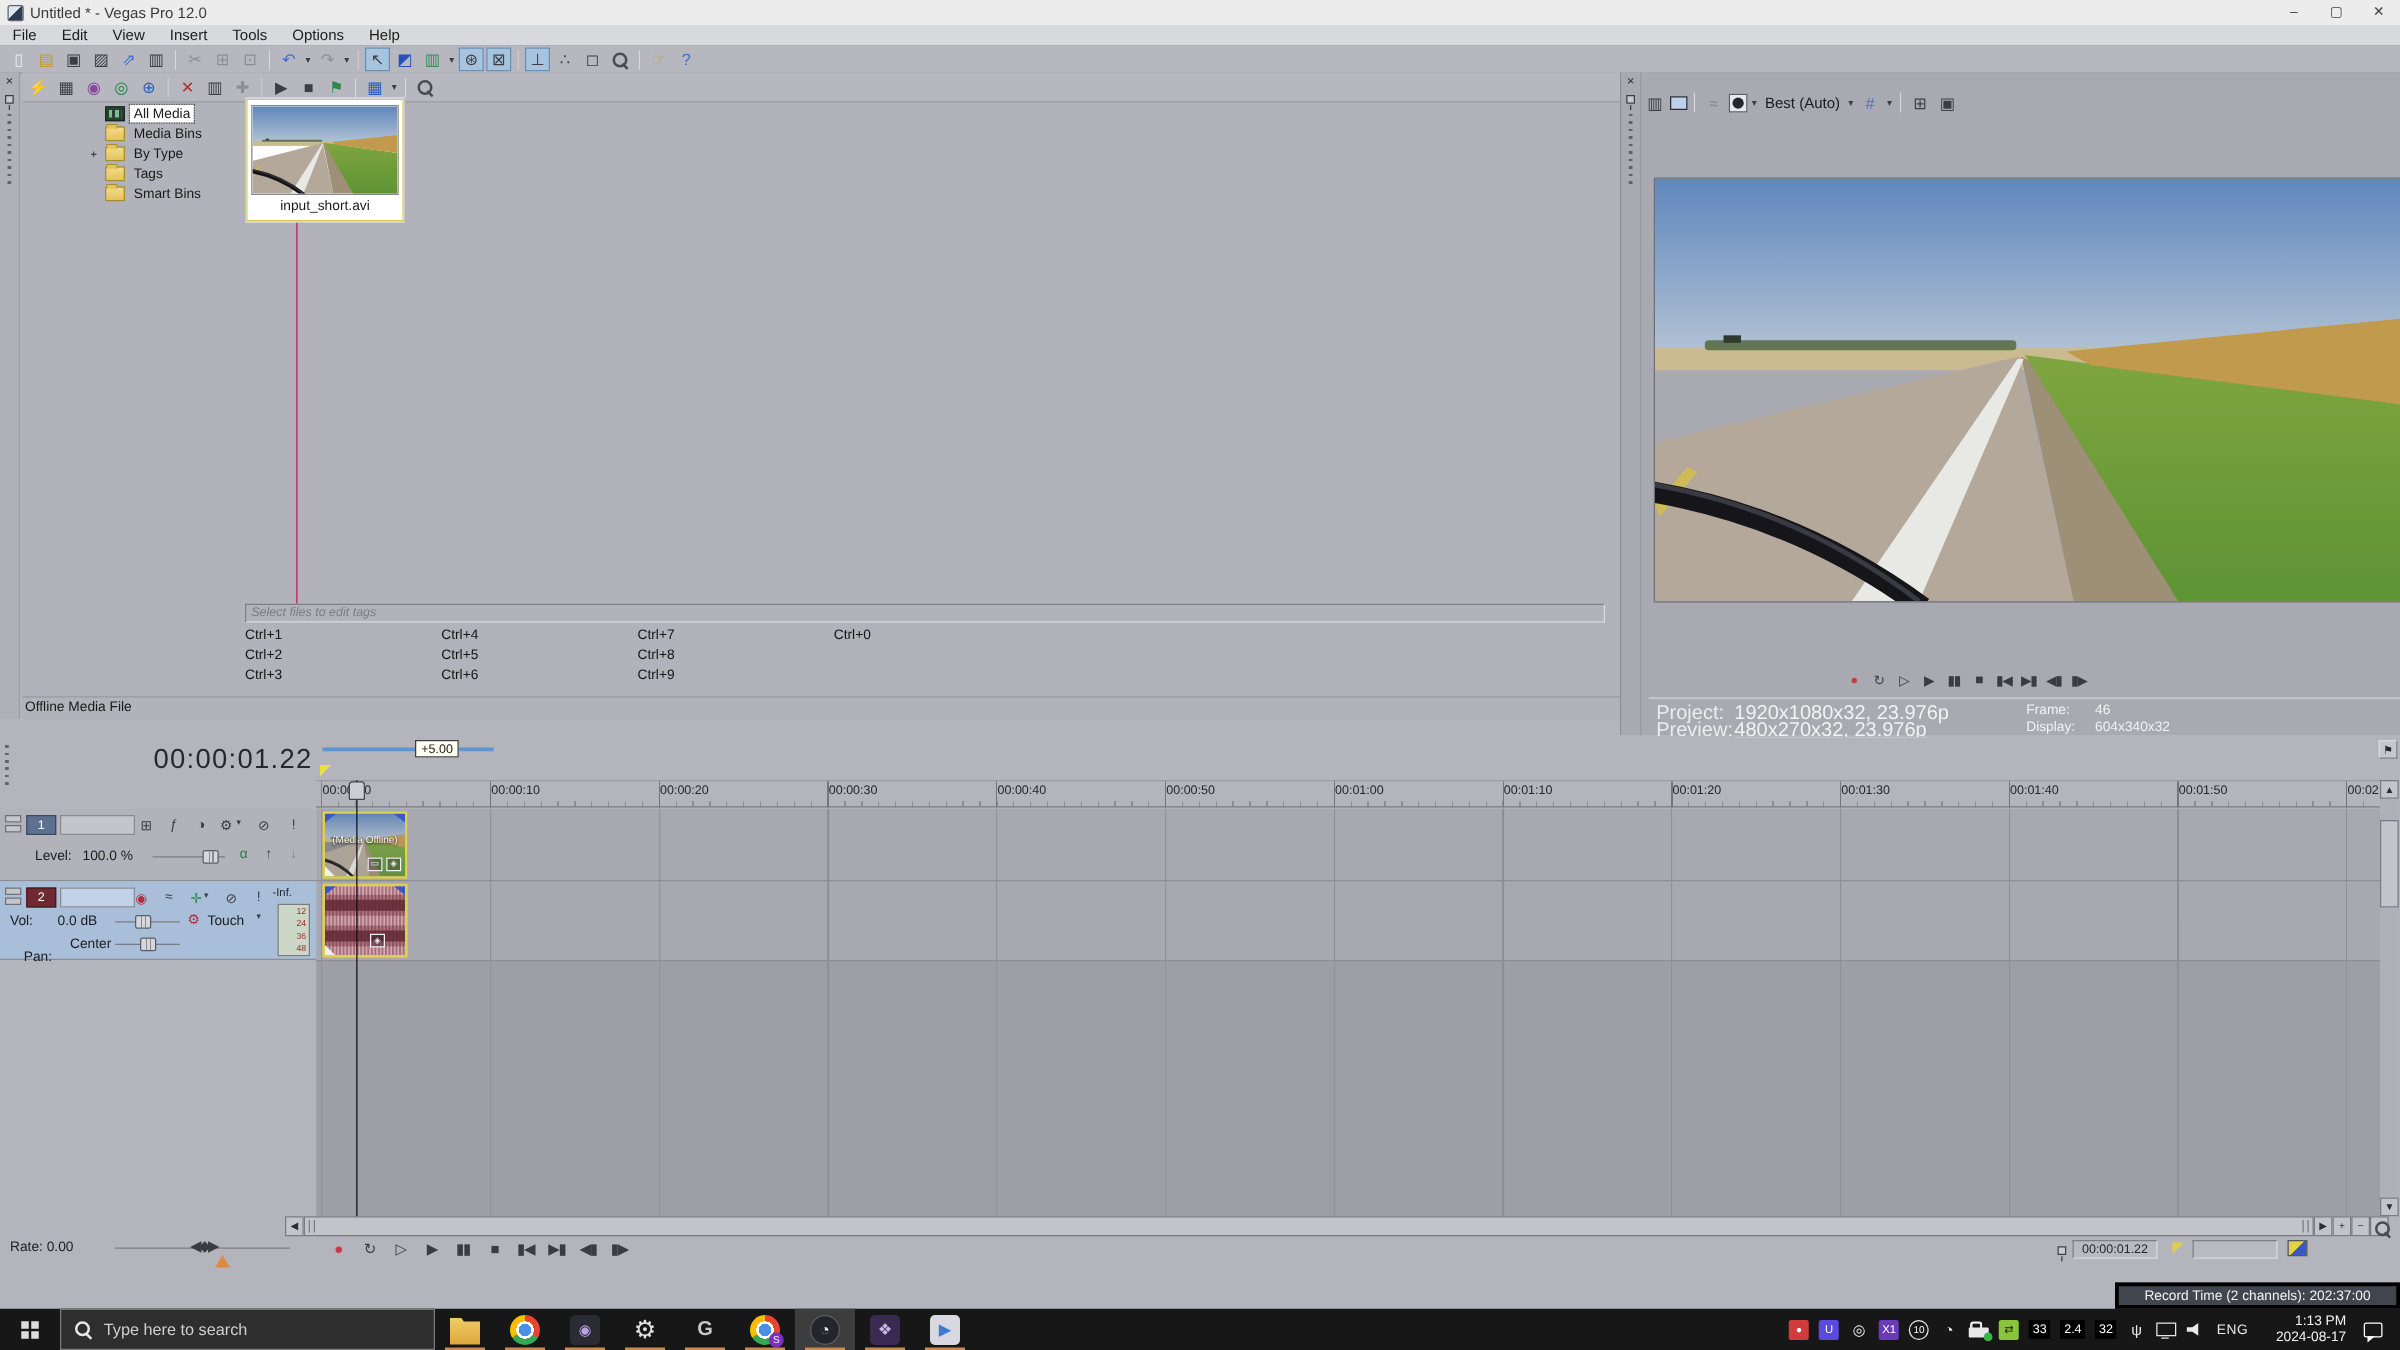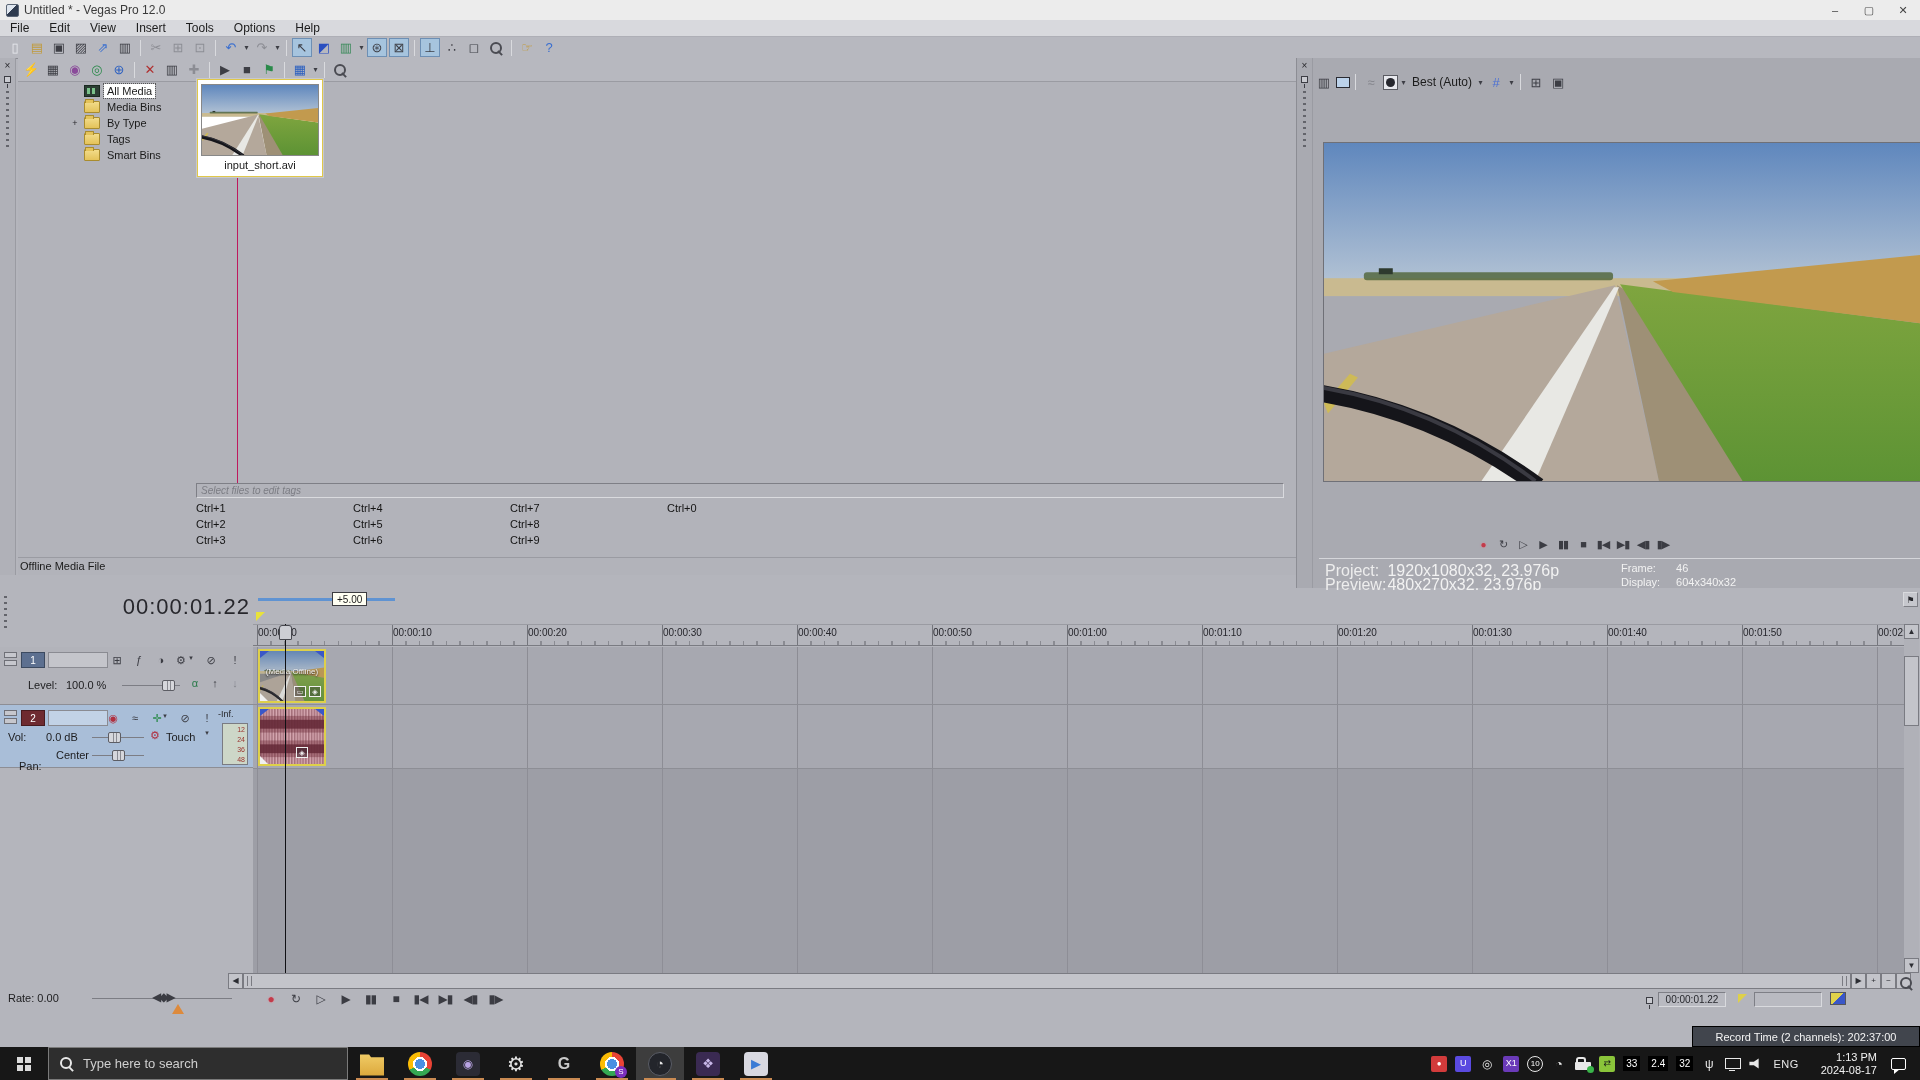--- a/index.html
+++ b/index.html
@@ -186,21 +186,21 @@
   .tl-transport .trbtn { width:25px; height:18px; font-size:12px; }
   .cursor-field { position:absolute; top:402px; height:15px; background:#b9bac1; font-size:10px;
     color:#26272c; text-align:center; line-height:13px; }
   .mk-tri { position:absolute; left:1738px; top:404px; width:0; height:0;
     border-top:9px solid #ded04a; border-right:9px solid transparent; }
   .proj-ic { position:absolute; left:1830px; top:402px; width:16px; height:13px;
     background:linear-gradient(135deg,#e0d24a 50%,#3a57c8 50%); border:1px solid #55565c; }
 
   
   .rec-time { position:absolute; left:1692px; top:436px; width:228px; height:21px; background:#41454d;
-    border:1px solid #000000; color:#f4f4f4; font-size:11px; display:flex; align-items:center; justify-content:center; }
+    border:3px solid #000000; color:#f4f4f4; font-size:11px; display:flex; align-items:center; justify-content:center; }
 
   
   .taskbar { left:0; top:1047px; width:1920px; height:33px; background:#171717; display:flex; align-items:center; }
   .start-btn { width:48px; height:33px; display:flex; align-items:center; justify-content:center; }
   .win-logo { width:14px; height:14px; background-repeat:no-repeat;
     background-image:linear-gradient(#dcdcdc,#dcdcdc),linear-gradient(#dcdcdc,#dcdcdc),linear-gradient(#dcdcdc,#dcdcdc),linear-gradient(#dcdcdc,#dcdcdc);
     background-size:6px 6px; background-position:0 0,8px 0,0 8px,8px 8px; }
   .search-box { width:300px; height:33px; background:#2e2e2e; border:1px solid #7a7a7a;
     display:flex; align-items:center; padding-left:10px; }
   .search-box .mag-w { position:relative; width:16px; height:16px; margin-right:8px; }

